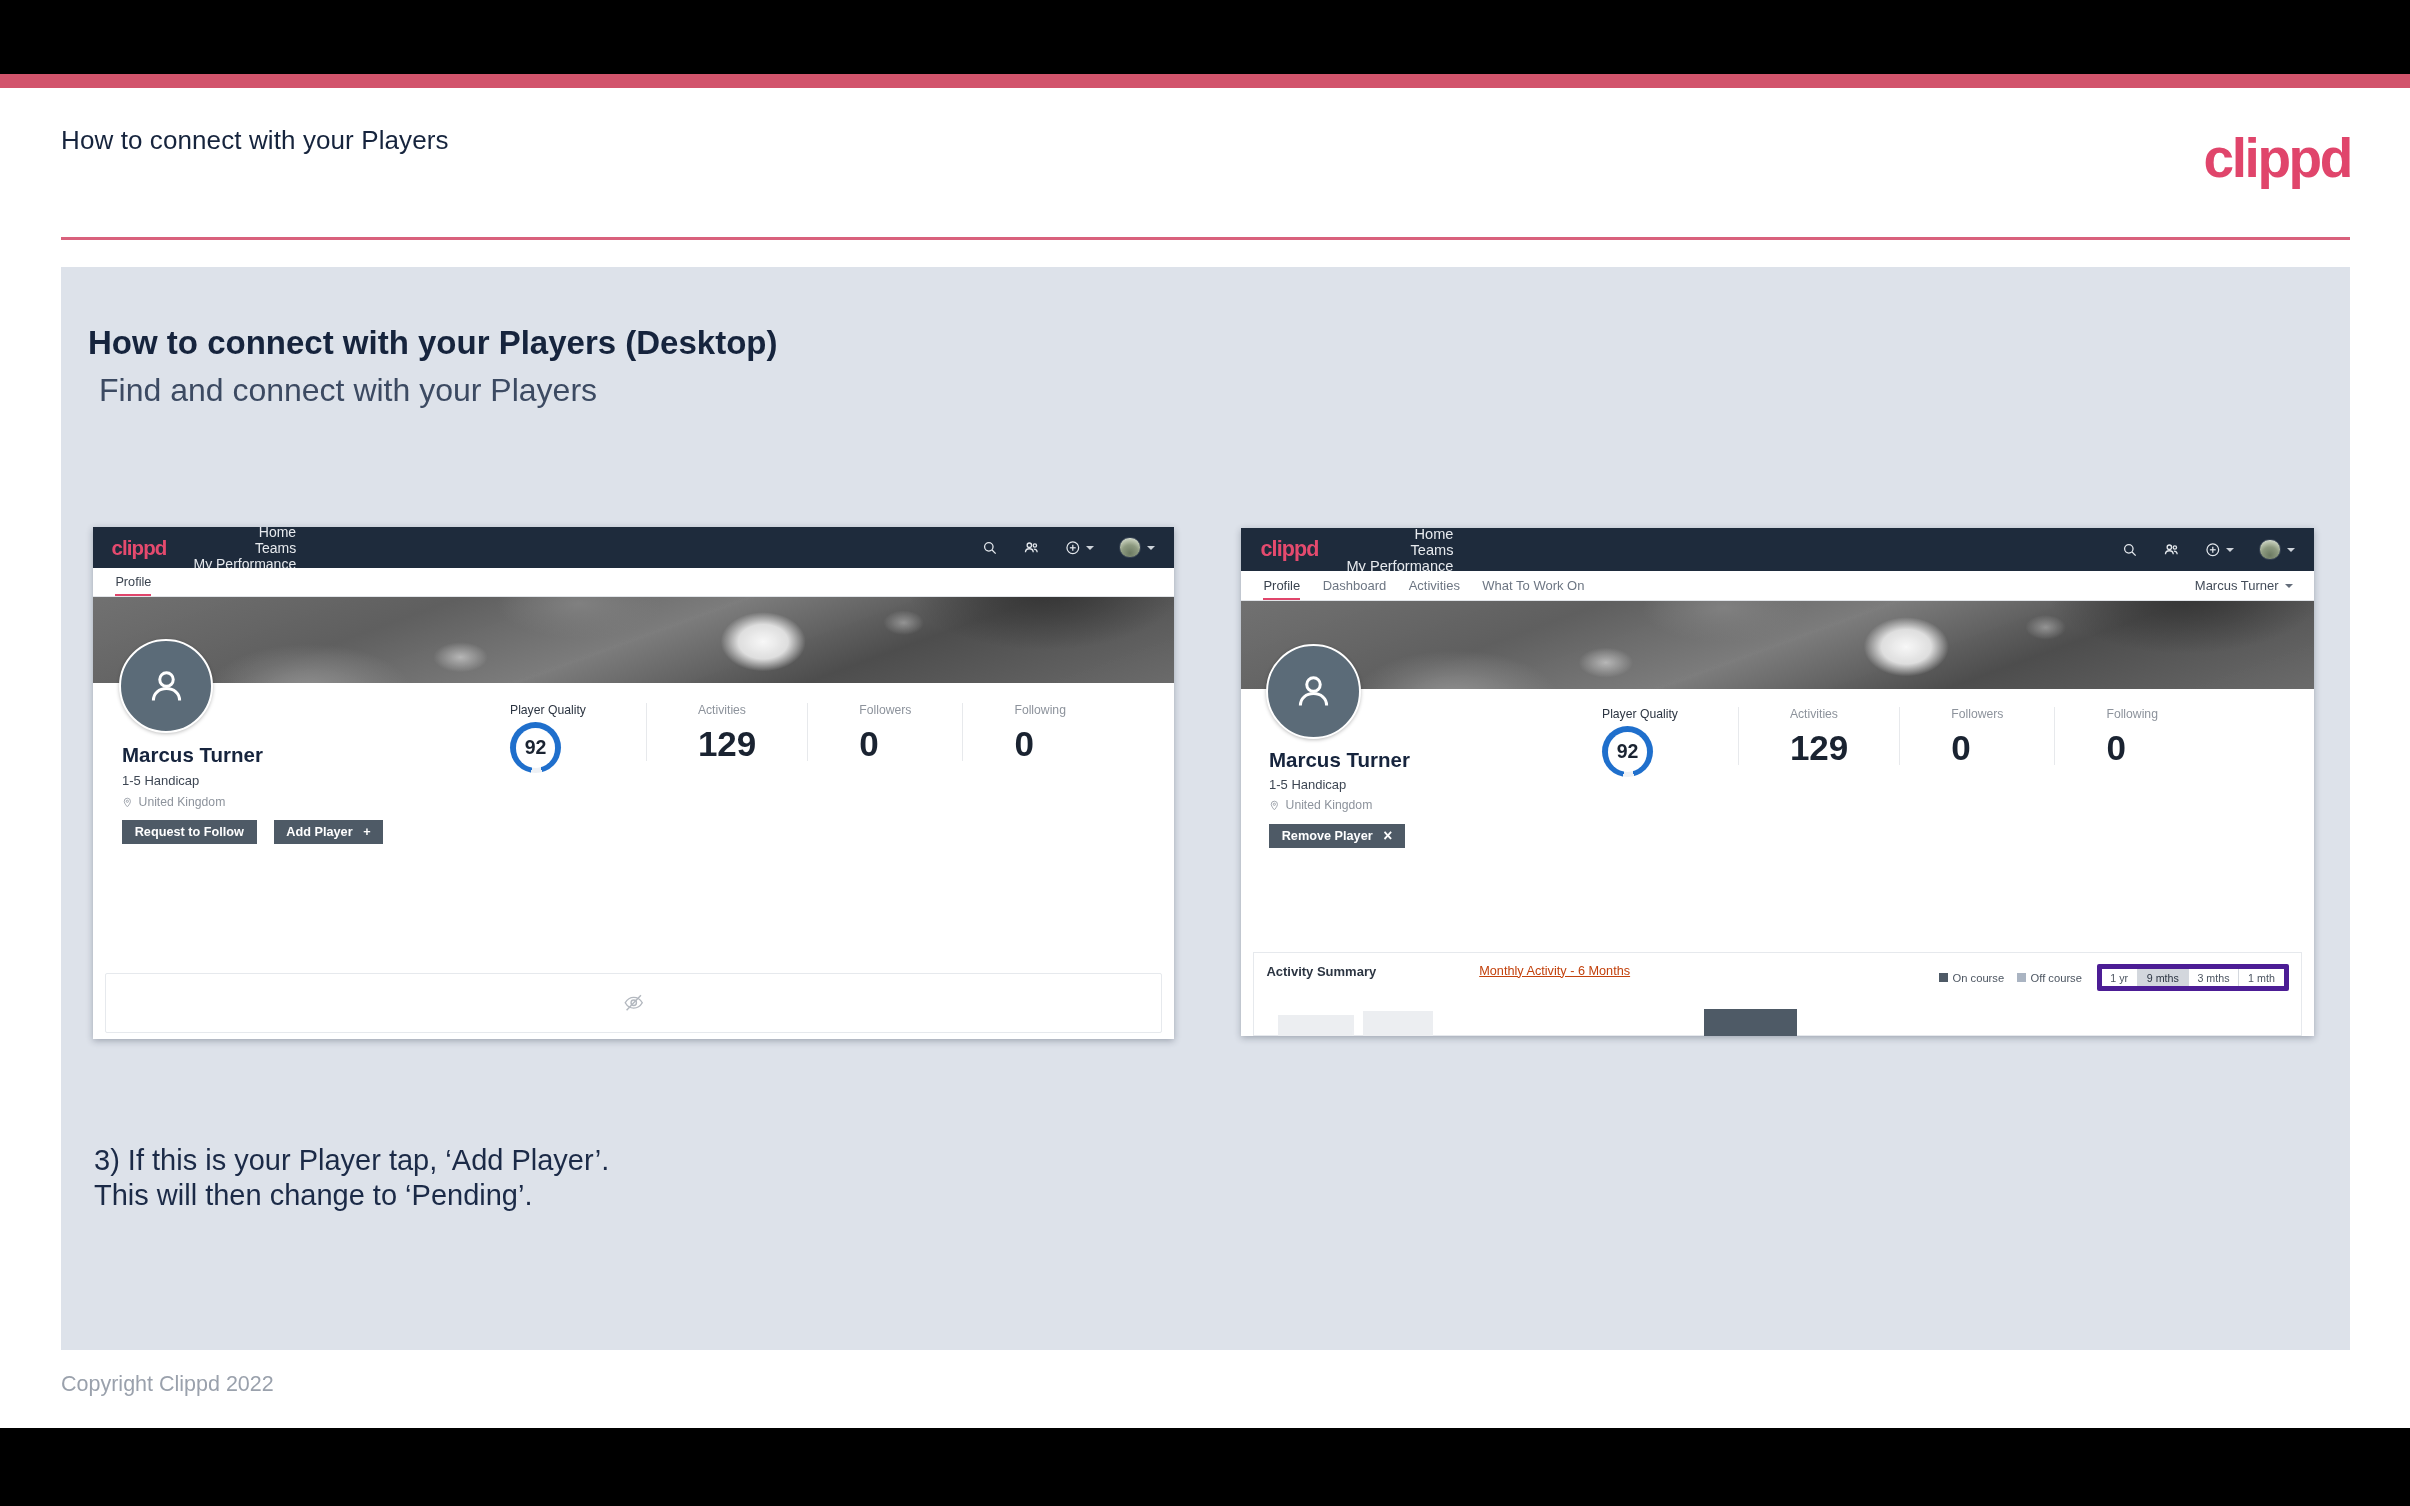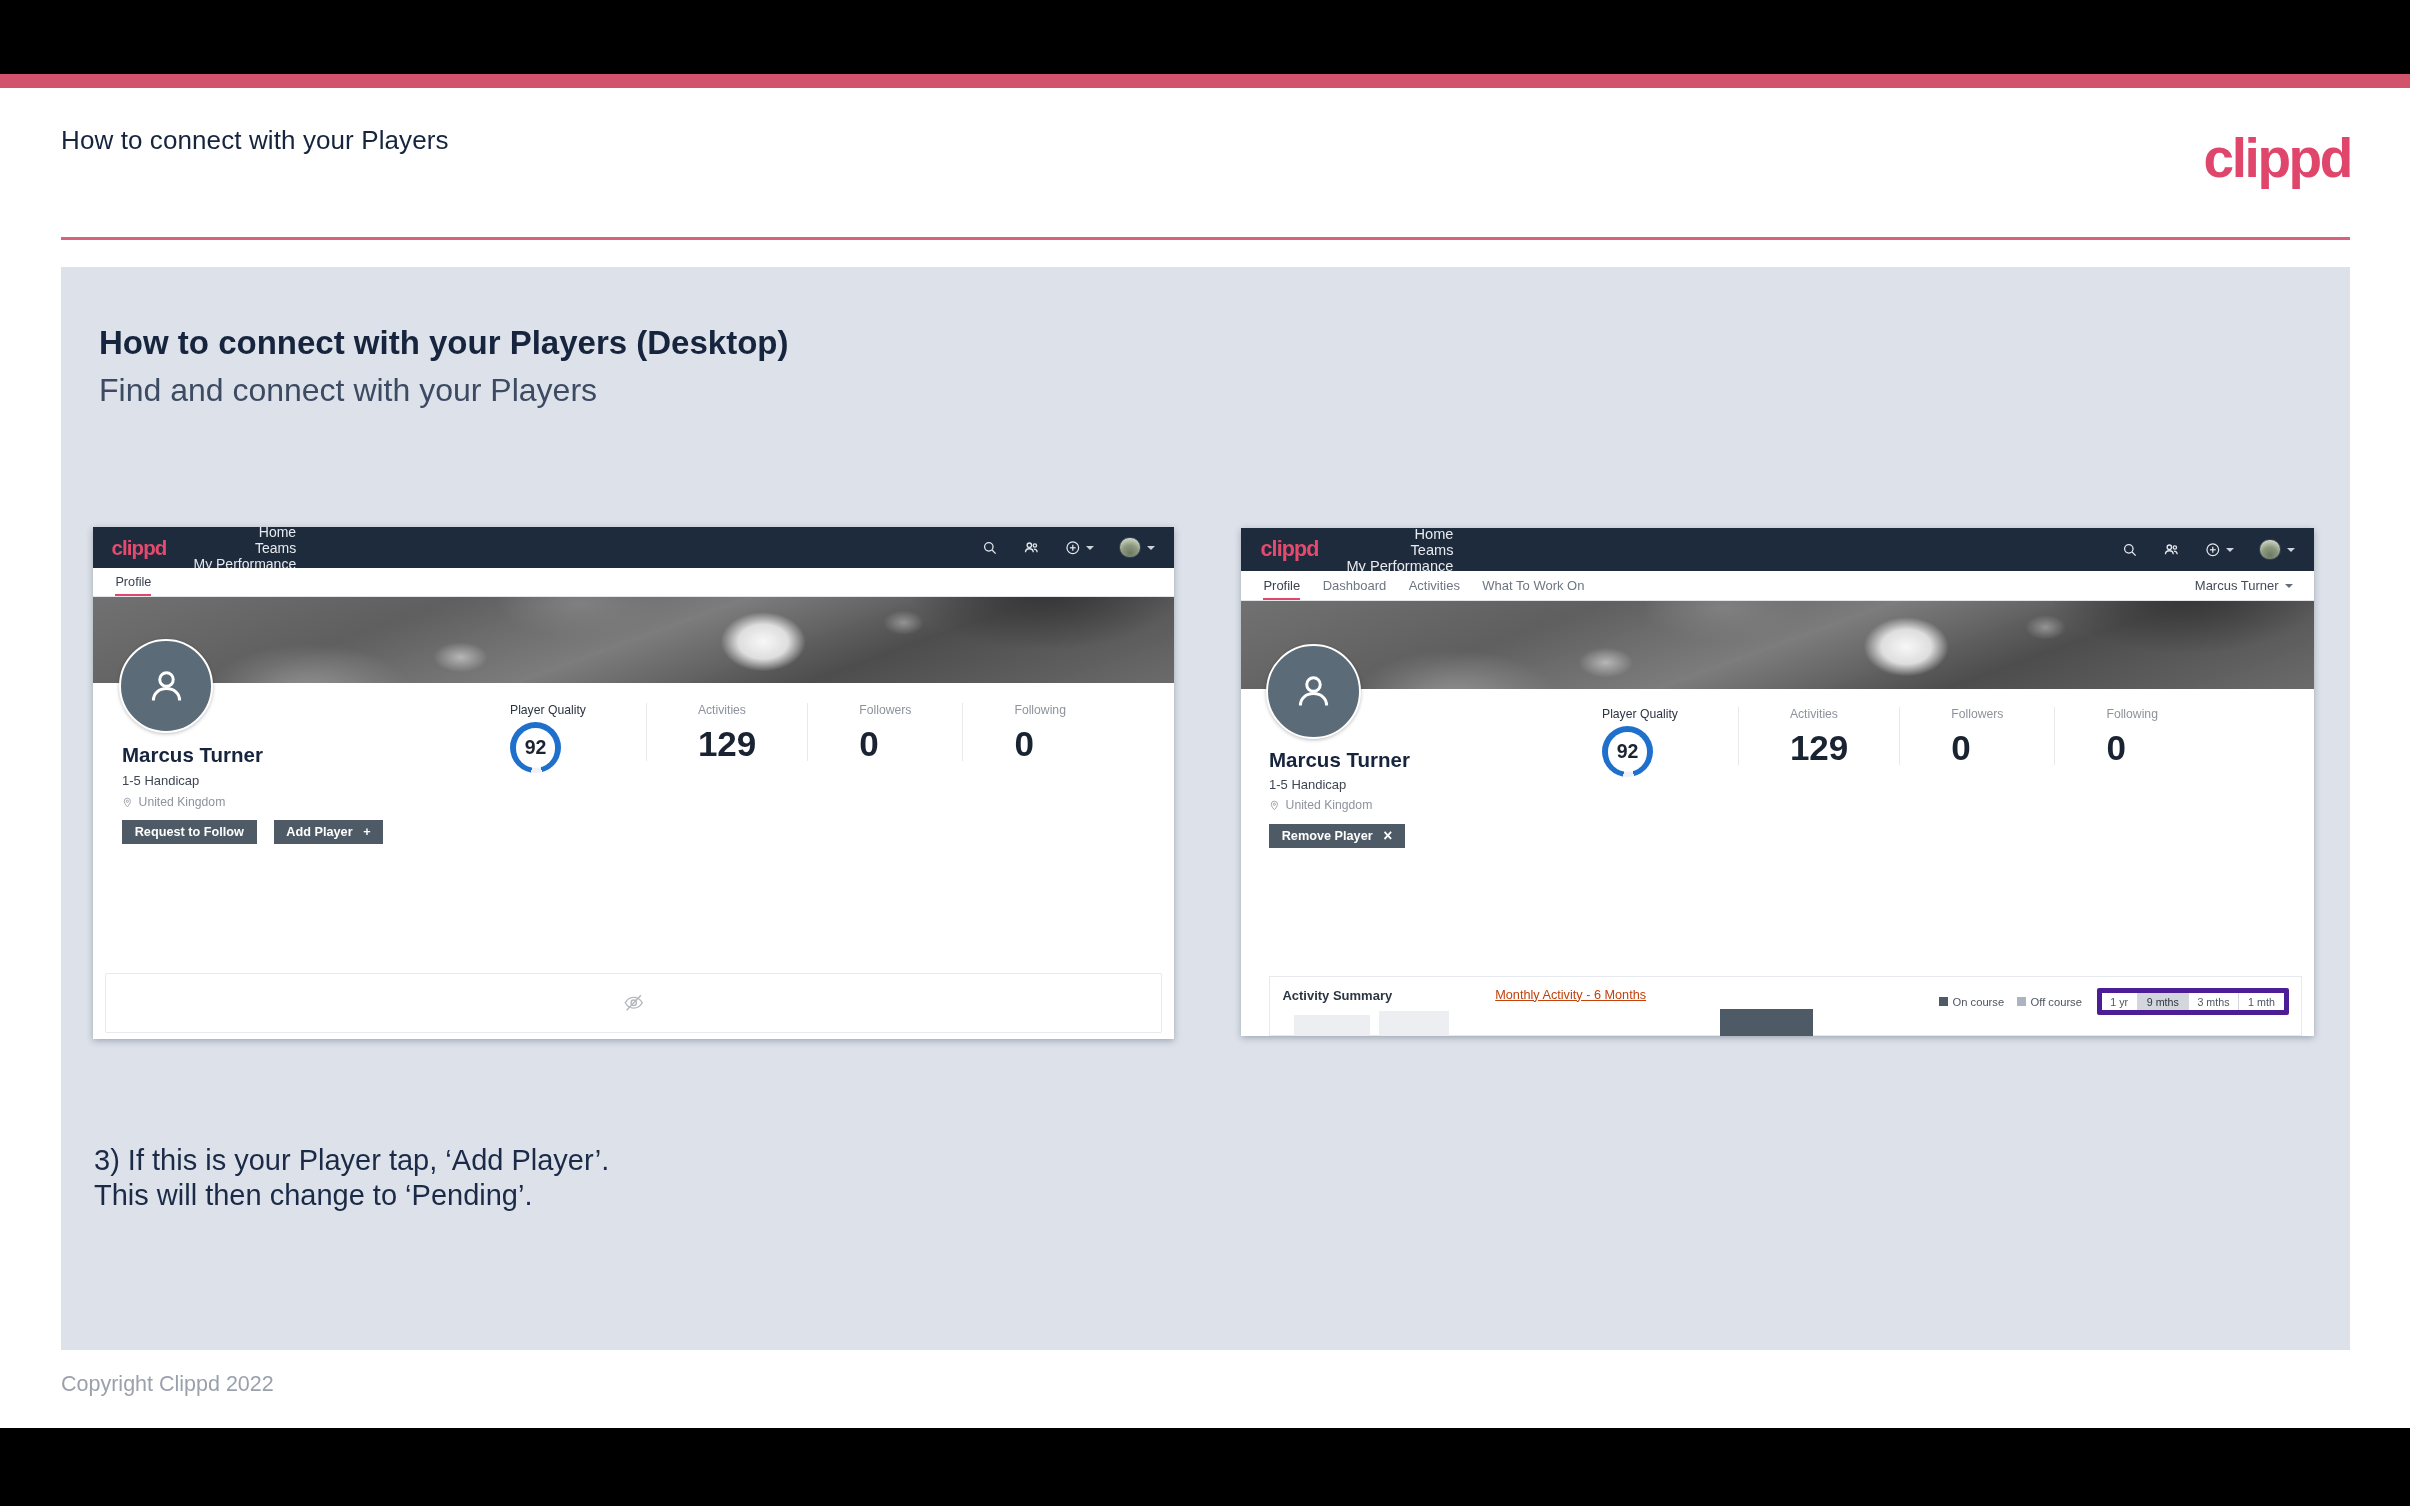--- a/index.html
+++ b/index.html
@@ -33,21 +33,21 @@
   .hdr-rule {
     position:absolute; left:61px; top:237px; width:2289px; height:2.9px; background:#d9617c;
   }
 
   
   .panel {
     position:absolute; left:61px; top:267px; width:2289px; height:1083px;
     background:#dde2ea;
   }
   .panel-title {
-    position:absolute; left:99px; top:324px;
+    position:absolute; left:88px; top:324px;
     font-size:33px; font-weight:bold; color:#16243d;
   }
   .panel-sub {
     position:absolute; left:99px; top:372px;
     font-size:32px; color:#3c4a62; font-weight:400;
   }
 
   
   .footer {
     position:absolute; left:61px; top:1372px;
@@ -198,23 +198,23 @@
 
   
   .hidden-card {
     position:absolute; left:11.7px; right:11.7px; bottom:5.9px; height:60px;
     background:#fff; border:1px solid #e6e9ed; border-radius:2px;
     display:flex; align-items:center; justify-content:center;
   }
 
   
   .act-strip {
-    position:absolute; left:11.7px; right:11.7px; bottom:0px; height:60px;
+    position:absolute; left:11.7px; right:11.7px; bottom:0px; height:84px;
     background:#fff; border:1px solid #e6e9ed; border-top:1px solid #e6e9ed;
-    display:flex; align-items:flex-start; padding:10.7px 12.7px 0 12.7px;margin-left:16px;
+    display:flex; align-items:flex-start; padding:10.7px 12.7px 0 12.7px;
   }
   .act-title { font-size:13px; color:#2c3542; font-weight:bold; }
   .act-sub   { font-size:12.7px; color:#c2410c; margin-left:103px;text-decoration:underline; }
   .act-right { margin-left:auto; display:flex; align-items:center; gap:14.6px; }
   .legend { display:flex; align-items:center; gap:12.7px; }
   .lg { display:flex; align-items:center; gap:4.9px; font-size:11.2px; color:#4c5561; }
   .sw { width:8.8px; height:8.8px; display:inline-block; }
   .seg { display:flex; border:5px solid #4c1d95; border-radius:2px; overflow:hidden; }
   .seg span {
     font-size:10.7px; color:#4c5561; padding:2.9px 8.8px; background:#fff; border-right:1px solid #d4d8de;

